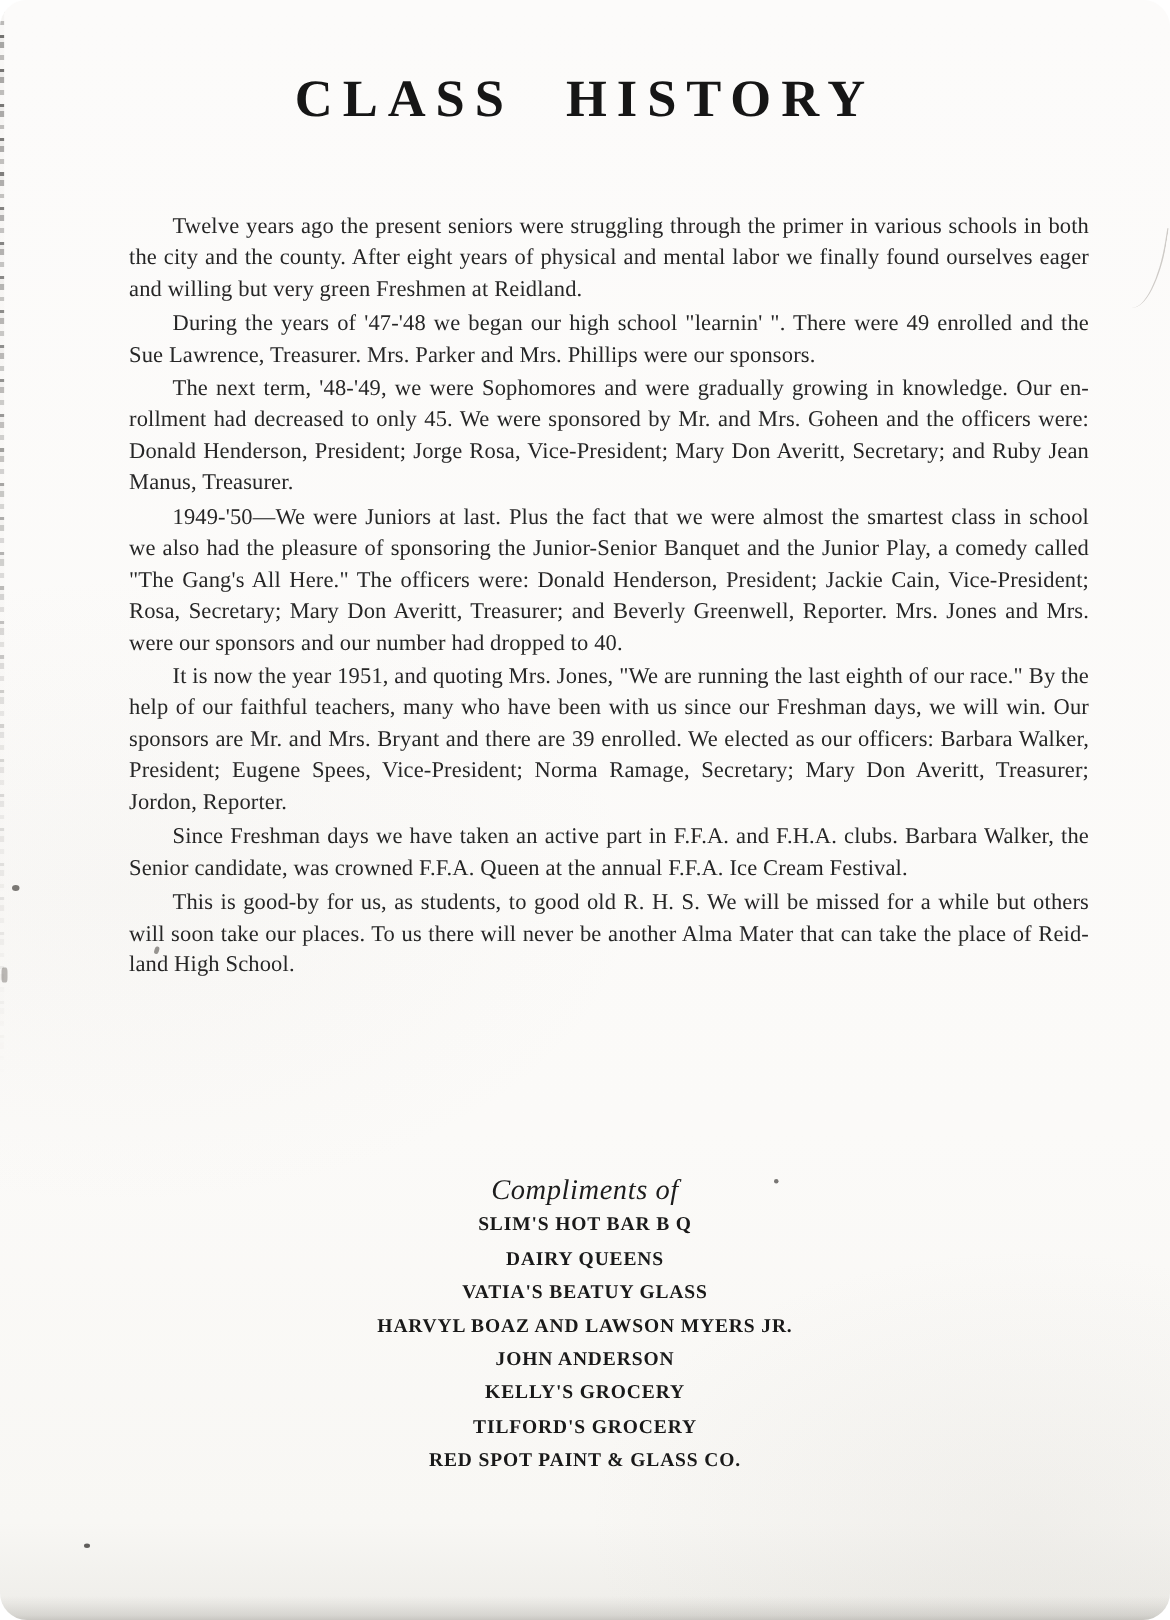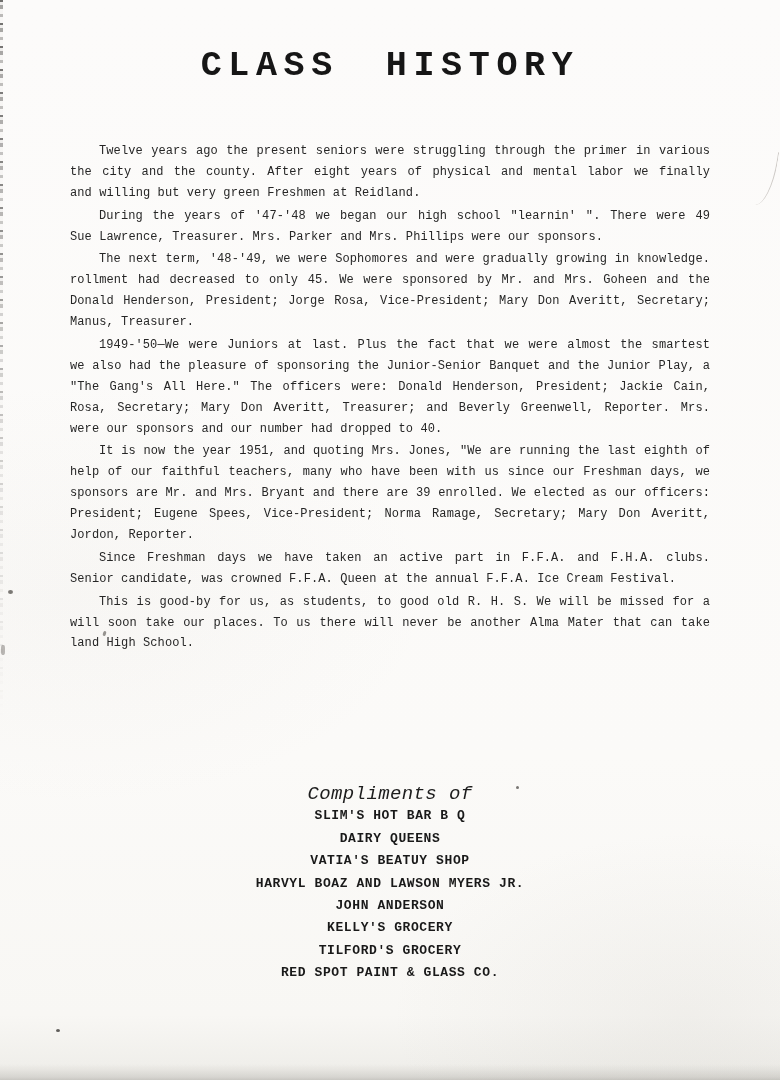--- a/index.html
+++ b/index.html
@@ -5,26 +5,27 @@
   html, body {
     margin: 0;
     padding: 0;
     background: #ffffff;
   }
   .page {
     position: relative;
     width: 780px;
     height: 1080px;
     overflow: hidden;
-    font-family: Liberation Mono, monospace;
+    font-family: Liberation Serif, serif;
     color: #232323;
     background:
       radial-gradient(ellipse 420px 260px at 88% 94%, rgba(190,186,178,0.14), transparent 70%),
       radial-gradient(ellipse 500px 300px at 10% 55%, rgba(200,196,188,0.08), transparent 70%),
       linear-gradient(180deg, #fcfbfa 0%, #fbfaf8 70%, #f8f7f4 94%, #efeeea 99%, #e7e6e2 100%);
+    border-radius: 18px;
   }
 
   
   .edge-left {
     position: absolute;
     left: 0; top: 0;
     width: 3px; height: 720px;
     background: repeating-linear-gradient(
       to bottom,
       rgba(25,24,22,0.62) 0 2px,
@@ -68,23 +69,23 @@
     line-height: 40px;
     font-weight: 700;
     letter-spacing: 0.19em;
     word-spacing: 0.55em;
     color: #161616;
   }
 
   
   .body-text {
     position: absolute;
-    top: 141px; left: 70px;
+    top: 141px; left: 86px;
     width: 640px;
-    font-size: 12px;
+    font-size: 15px;
     line-height: 20.9px;
     color: #262626;
     letter-spacing: 0.1px;
   }
   .paragraph { margin: 0 0 2px 0; }
   .line {
     height: 20.9px;
     overflow: hidden;
     text-align: justify;
     text-align-last: justify;
@@ -167,21 +168,21 @@
         <div class="line">will soon take our places. To us there will never be another Alma Mater that can take the place of Reid-</div>
         <div class="line last">land High School.</div>
       </div>
     </main>
 
   <section class="compliments">
     <div class="comp-heading">Compliments of</div>
     <div id="sponsor-list">
         <div class="sponsor-line">SLIM'S HOT BAR B Q</div>
         <div class="sponsor-line">DAIRY QUEENS</div>
-        <div class="sponsor-line">VATIA'S BEATUY SHOP</div>
+        <div class="sponsor-line">VATIA'S BEATUY GLASS</div>
         <div class="sponsor-line">HARVYL BOAZ AND LAWSON MYERS JR.</div>
         <div class="sponsor-line">JOHN ANDERSON</div>
         <div class="sponsor-line">KELLY'S GROCERY</div>
         <div class="sponsor-line">TILFORD'S GROCERY</div>
         <div class="sponsor-line">RED SPOT PAINT &amp; GLASS CO.</div>
       </div>
   </section>
 </div>
 
 </body></html>

